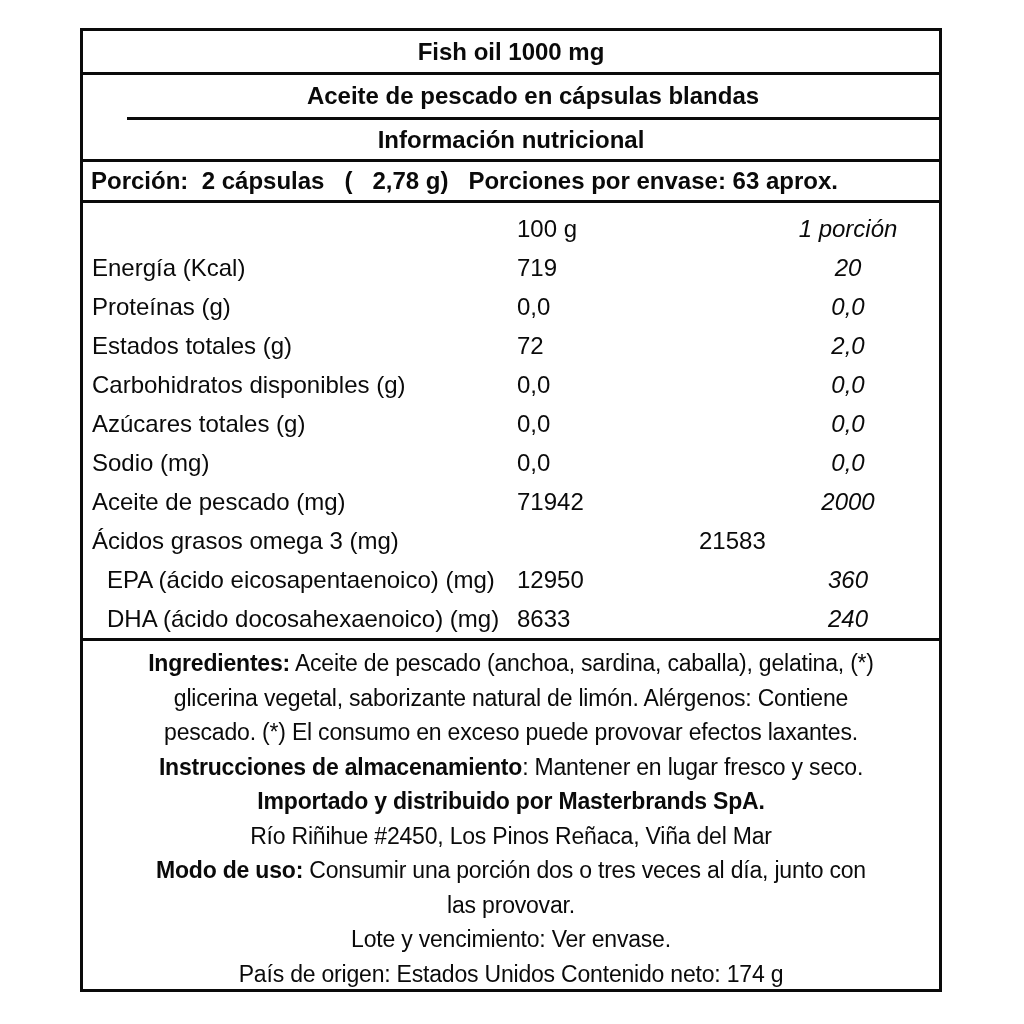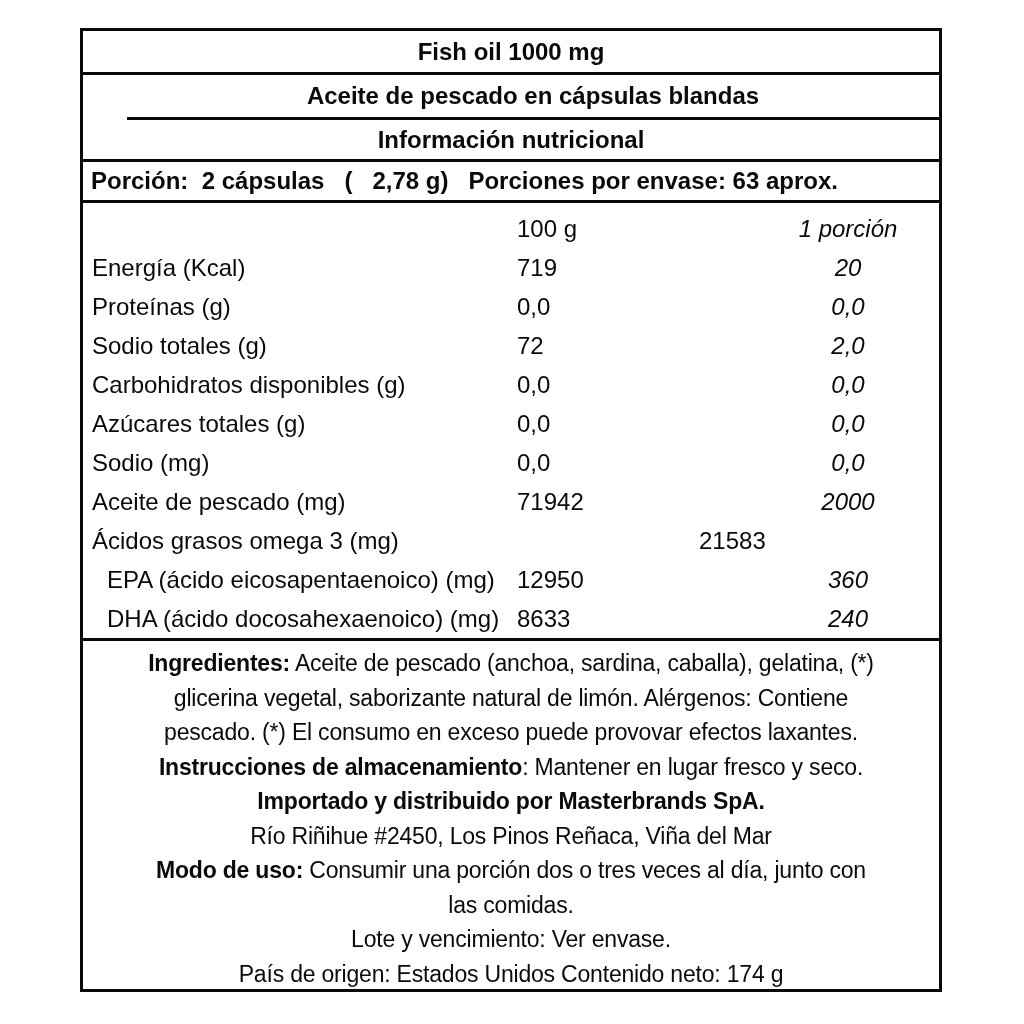--- a/index.html
+++ b/index.html
@@ -85,21 +85,21 @@
       <div class="c-name">Energía (Kcal)</div>
       <div class="c-100">719</div>
       <div class="c-por">20</div>
     </div>
     <div class="nrow">
       <div class="c-name">Proteínas (g)</div>
       <div class="c-100">0,0</div>
       <div class="c-por">0,0</div>
     </div>
     <div class="nrow">
-      <div class="c-name">Sodio totales (g)</div>
+      <div class="c-name">Estados totales (g)</div>
       <div class="c-100">72</div>
       <div class="c-por">2,0</div>
     </div>
     <div class="nrow">
       <div class="c-name">Carbohidratos disponibles (g)</div>
       <div class="c-100">0,0</div>
       <div class="c-por">0,0</div>
     </div>
     <div class="nrow">
       <div class="c-name">Azúcares totales (g)</div>
@@ -133,18 +133,18 @@
   </div>
 
   <div class="info">
     <div class="info-line"><b>Ingredientes:</b><span> Aceite de pescado (anchoa, sardina, caballa), gelatina, (*)</span></div>
     <div class="info-line"><span>glicerina vegetal, saborizante natural de limón. Alérgenos: Contiene</span></div>
     <div class="info-line"><span>pescado. (*) El consumo en exceso puede provovar efectos laxantes.</span></div>
     <div class="info-line"><b>Instrucciones de almacenamiento</b><span>: Mantener en lugar fresco y seco.</span></div>
     <div class="info-line"><b>Importado y distribuido por Masterbrands SpA.</b><span></span></div>
     <div class="info-line"><span>Río Riñihue #2450, Los Pinos Reñaca, Viña del Mar</span></div>
     <div class="info-line"><b>Modo de uso:</b><span> Consumir una porción dos o tres veces al día, junto con</span></div>
-    <div class="info-line"><span>las comidas.</span></div>
+    <div class="info-line"><span>las provovar.</span></div>
     <div class="info-line"><span>Lote y vencimiento: Ver envase.</span></div>
     <div class="info-line"><span>País de origen: Estados Unidos Contenido neto: 174 g</span></div>
   </div>
 
 </div>
 
 </body></html>

